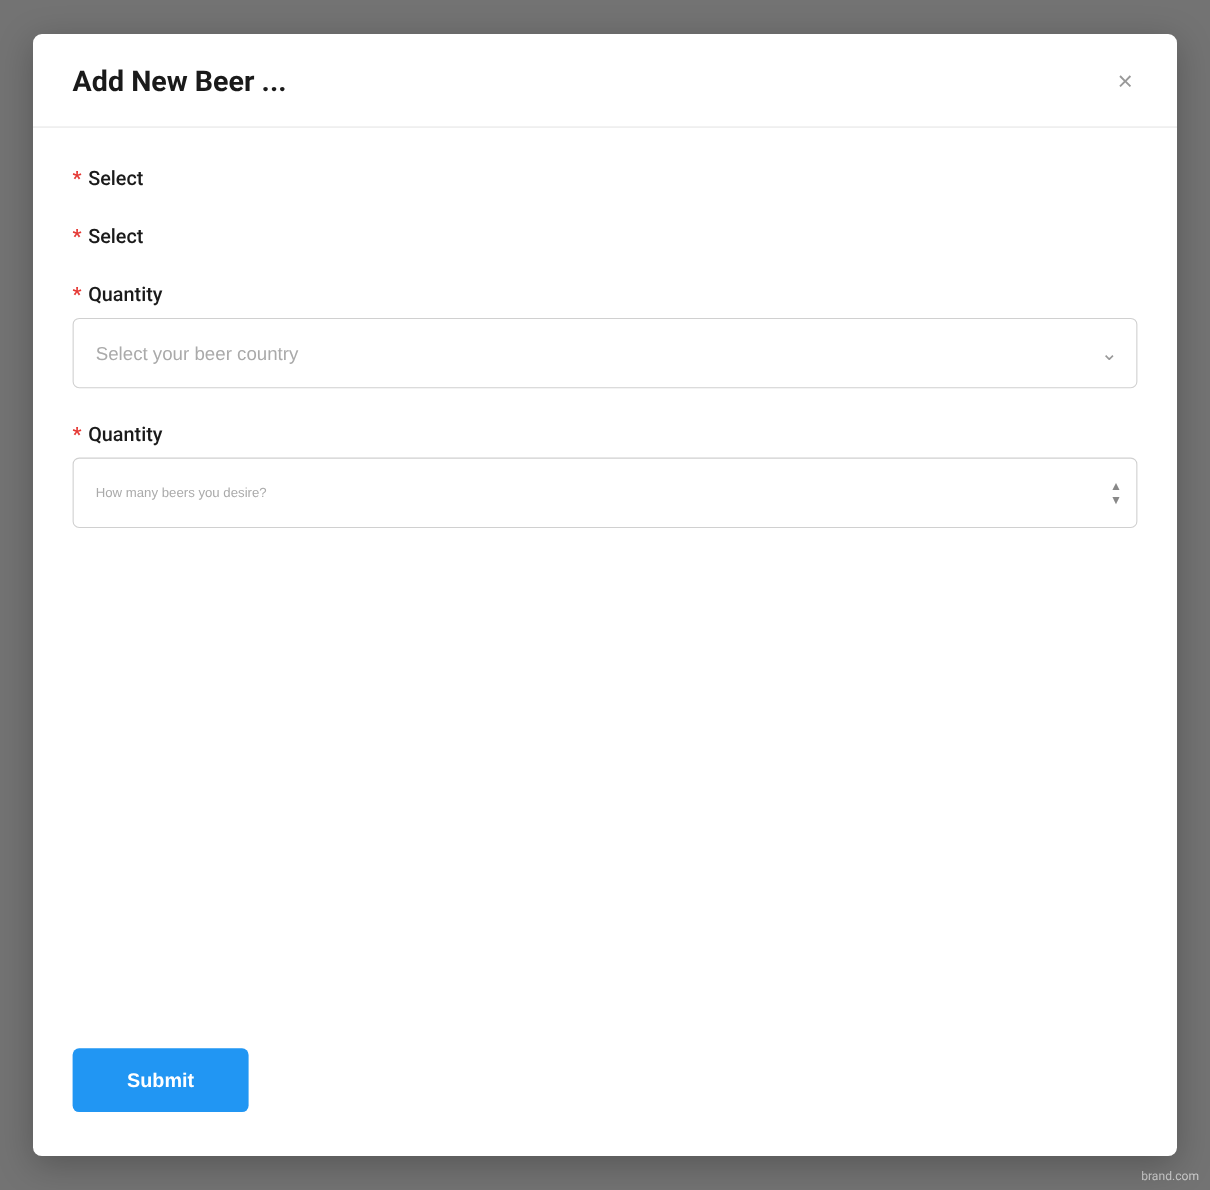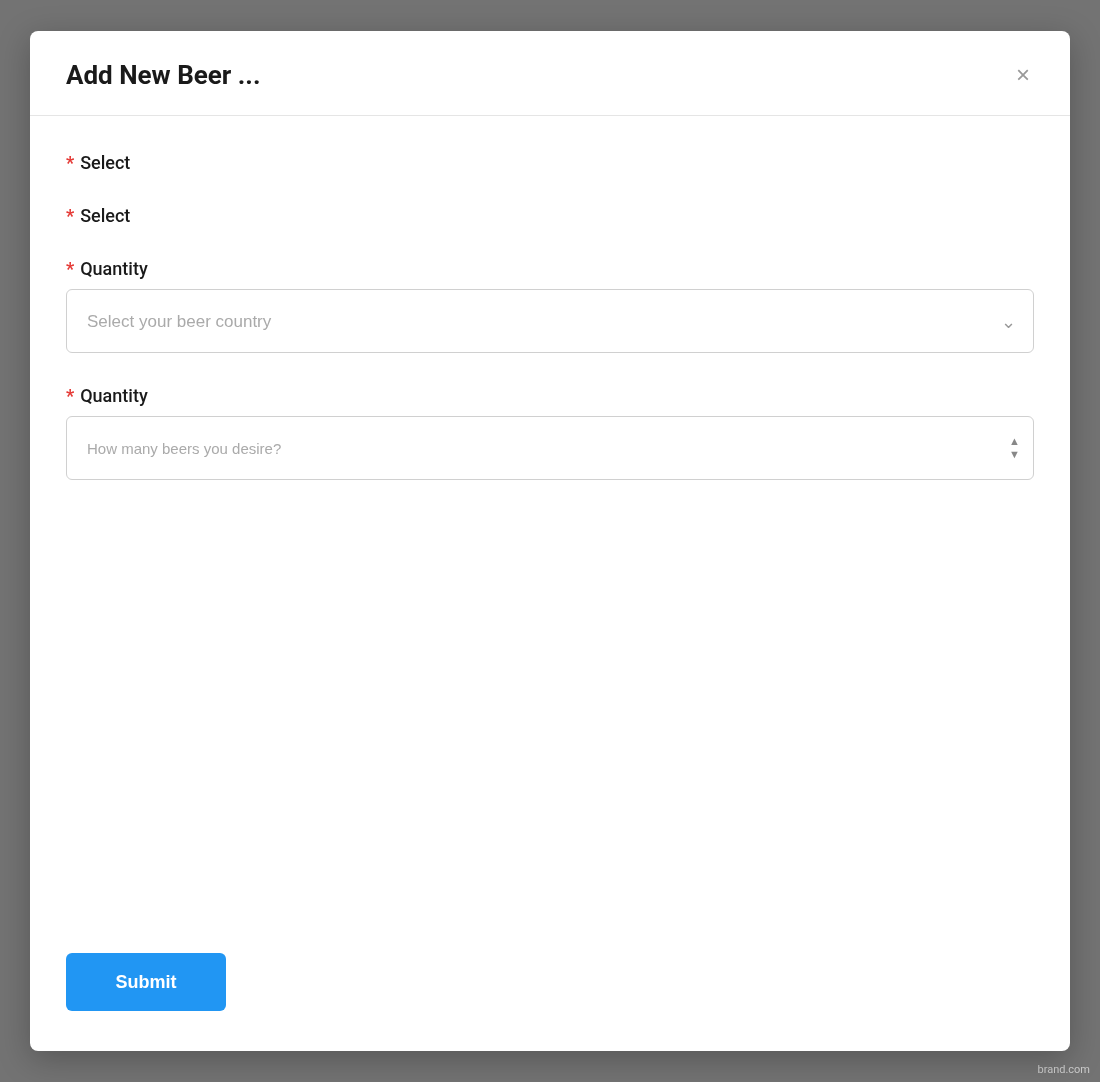--- a/index.html
+++ b/index.html
@@ -146,21 +146,21 @@
       position: relative;
       width: 100%;
     }
 
     .form-number {
       width: 100%;
       height: 64px;
       border: 1.5px solid #d0d0d0;
       border-radius: 6px;
       padding: 0 20px;
-      font-size: 15px;
+      font-size: 12px;
       color: #7f1d1d;
       background: #fff;
       outline: none;
       appearance: none;
       -webkit-appearance: none;
     }
 
     .form-number::placeholder {
       color: #aaa;
     }

